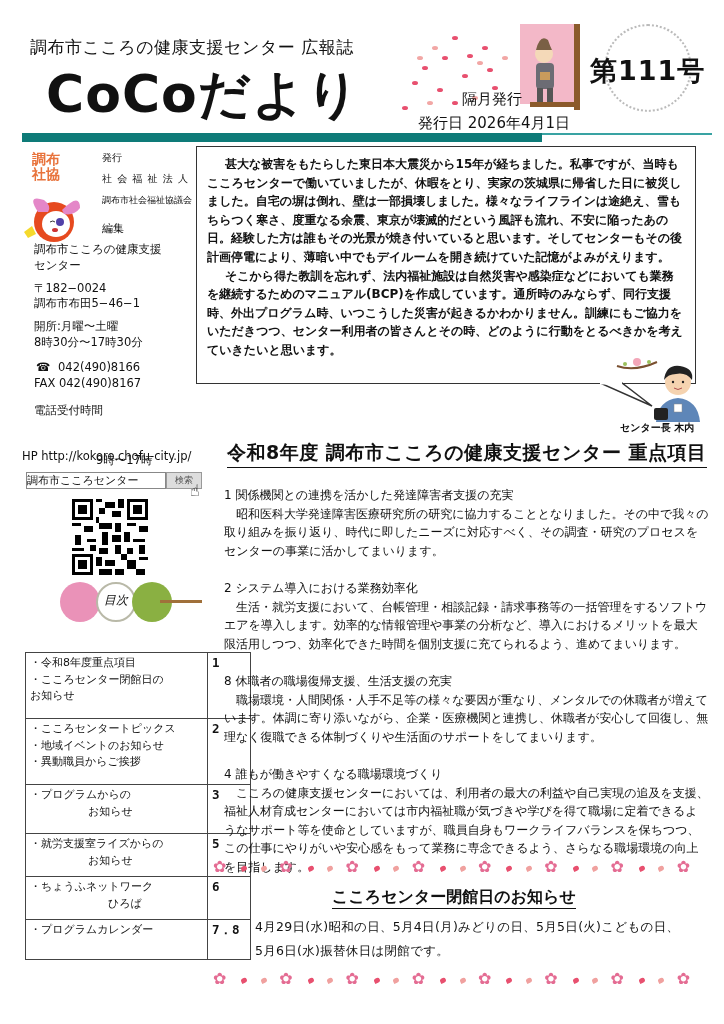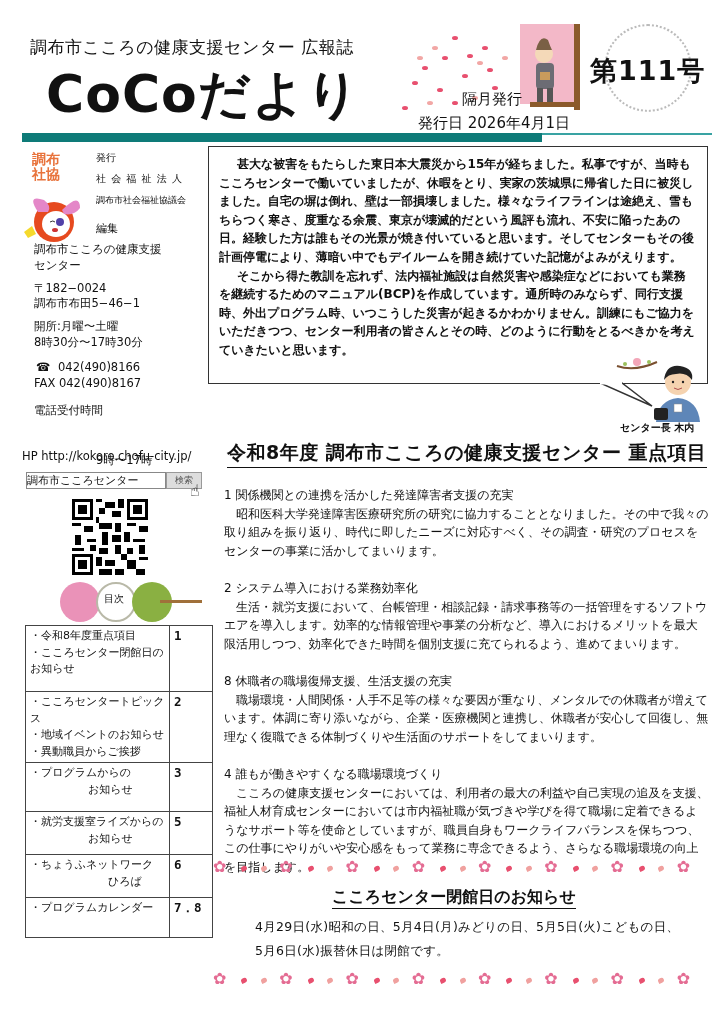--- a/index.html
+++ b/index.html
@@ -15,25 +15,25 @@
   .freq { left: 462px; top: 90px; font-size: 15px; text-align: center; }
   .issue-date { left: 418px; top: 114px; font-size: 15px; }
   .issue-circle { left: 604px; top: 24px; width: 88px; height: 88px; border-radius: 50%; border: 2px dotted #bbb; }
   .issue-num { left: 590px; top: 53px; font-size: 27px; font-weight: bold; letter-spacing: 1px; }
   .bar-thick { left: 22px; top: 133px; width: 520px; height: 9px; background: #0e7b78; }
   .bar-thin { left: 542px; top: 133px; width: 170px; height: 2px; background: #39a3a3; }
 
   
   .logo-text { left: 32px; top: 152px; width: 30px; color: #e8733c; font-size: 14px; line-height: 15px; font-weight: bold; }
   .mascot { left: 22px; top: 192px; width: 60px; height: 52px; }
-  .side-small { font-size: 10px; }
+  .side-small { font-size: 10px; margin-left: 6px; }
   .side { font-size: 11.5px; line-height: 17px; }
 
   
-  .msg-box { left: 208px; top: 146px; width: 500px; height: 238px; border: 1.5px solid #333; padding: 8px 10px 6px 10px; font-size: 12px; line-height: 18.6px; font-weight: bold; }
+  .msg-box { left: 196px; top: 146px; width: 500px; height: 238px; border: 1.5px solid #333; padding: 8px 10px 6px 10px; font-size: 12px; line-height: 18.6px; font-weight: bold; }
   .msg-box p { text-indent: 1.5em; }
   .tail { left: 600px; top: 380px; width: 60px; height: 30px; }
   .director { left: 650px; top: 360px; width: 56px; height: 62px; }
   .director-cap { left: 620px; top: 421px; font-size: 10px; font-weight: bold; }
   .branch { left: 615px; top: 354px; width: 45px; height: 20px; }
 
   
   .main-h { left: 227px; top: 440px; font-size: 19px; font-weight: bold; border-bottom: 1.5px solid #111; padding-bottom: 1px; letter-spacing: 0.5px; }
   .items { left: 224px; top: 486px; width: 485px; font-size: 12px; line-height: 18.6px; }
   .item { margin-bottom: 18.6px; }
@@ -53,24 +53,24 @@
   
   .search { left: 26px; top: 472px; width: 140px; height: 17px; border: 1px solid #888; font-size: 11px; line-height: 15px; background: #fff; }
   .search-btn { left: 166px; top: 472px; width: 36px; height: 17px; border: 1px solid #999; background: #ddd; font-size: 9px; color: #555; text-align: center; line-height: 15px; }
   .hand { left: 190px; top: 481px; font-size: 16px; }
 
   .qr { left: 72px; top: 499px; width: 76px; height: 76px; }
 
   
   .dango { top: 582px; width: 40px; height: 40px; border-radius: 50%; }
   .stick { left: 160px; top: 600px; width: 42px; height: 3px; background: #a0703a; }
-  .toc-label { left: 104px; top: 592px; font-size: 10px; }
-
-  
-  .toc { left: 25px; top: 625px; width: 188px; border-collapse: collapse; font-size: 11px; line-height: 16.5px; }
+  .toc-label { left: 104px; top: 592px; font-size: 12px; font-style: italic; }
+
+  
+  .toc { left: 25px; top: 652px; width: 226px; border-collapse: collapse; font-size: 11px; line-height: 16.5px; }
   .toc td { border: 1px solid #444; vertical-align: top; padding: 2px 4px; }
   .toc td.num { width: 43px; font-weight: bold; font-size: 12.5px; font-family: "DejaVu Sans Mono", monospace; }
   .toc .indent { padding-left: 58px; display: block; }
 </style>
 </head>
 <body>
 
 <div class="abs subtitle">調布市こころの健康支援センター 広報誌</div>
 <div class="abs title">CoCoだより</div>
 

